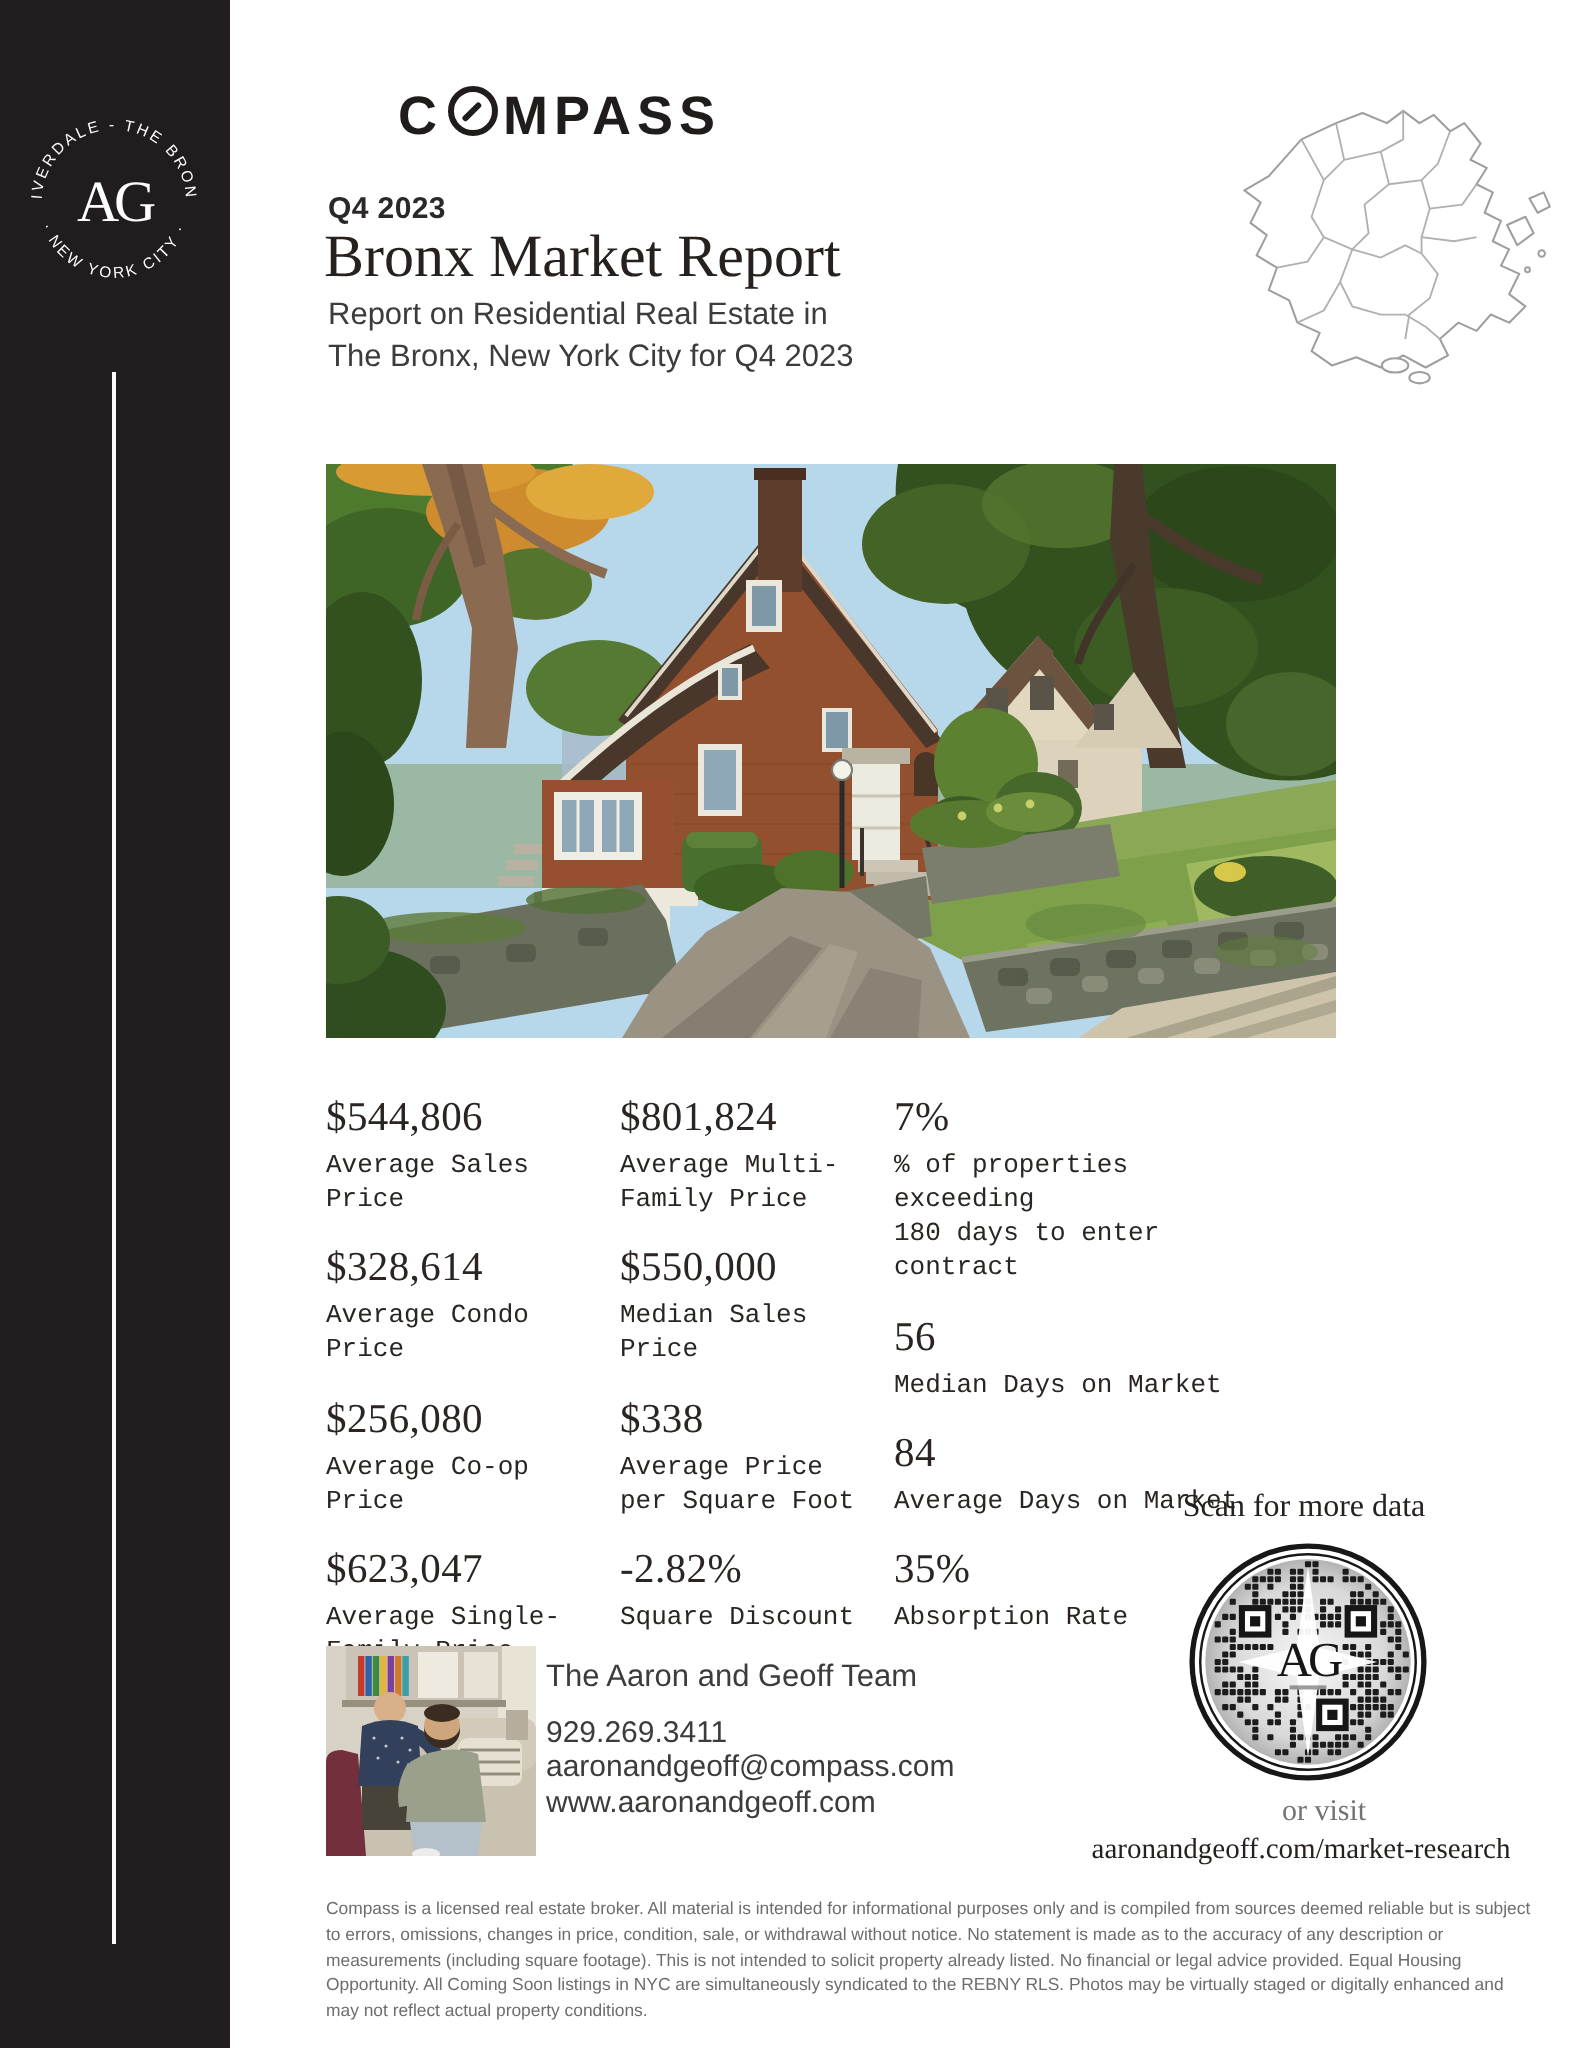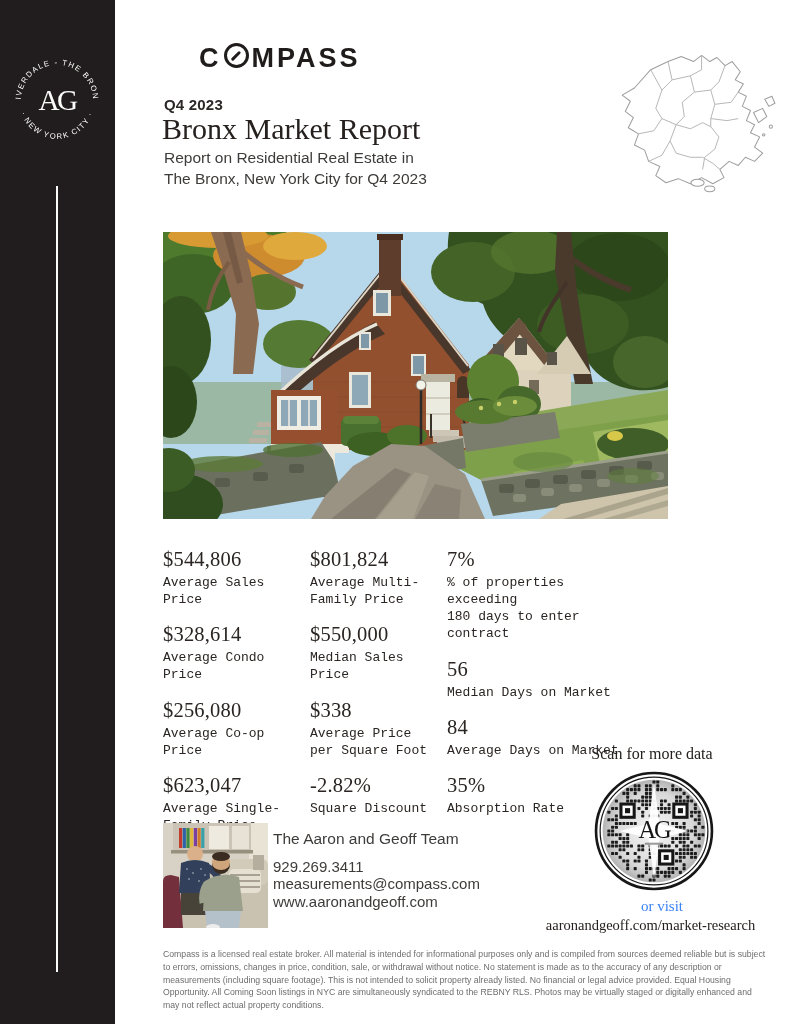--- a/index.html
+++ b/index.html
@@ -37,21 +37,21 @@
   .stat-value{font-family:"Liberation Serif",serif;font-size:20.5px;color:#2a2522;letter-spacing:.2px;}
   .stat-label{font-family:Liberation Mono, monospace;font-size:13px;color:#2a2522;line-height:1.32;
               margin-top:3px;white-space:pre-line;}
 
   
   .scan-cta{position:absolute;left:552px;top:745px;width:200px;text-align:center;
             font-family:"Liberation Serif",serif;font-size:16px;color:#26211e;}
   .qr{position:absolute;left:593px;top:770px;width:122px;height:122px;}
   .qr svg{display:block;width:100%;height:100%;}
   .or-visit{position:absolute;left:552px;top:898px;width:220px;text-align:center;
-            font-family:"Liberation Serif",serif;font-size:15px;color:#3b82f6;}
+            font-family:"Liberation Serif",serif;font-size:15px;color:#737373;}
   .scan-url{position:absolute;left:510px;top:917px;width:281px;text-align:center;
             font-family:"Liberation Serif",serif;font-size:14.5px;color:#26211e;}
 
   
   .team-photo{position:absolute;left:163px;top:823px;width:105px;height:105px;overflow:hidden;}
   .team-photo svg{display:block;width:100%;height:100%;}
   .team-name{position:absolute;left:273px;top:830px;font-size:15.5px;color:#3e3c3a;}
   .team-contact{position:absolute;left:273px;top:858px;font-size:15px;line-height:1.15;color:#3e3c3a;}
 
   
@@ -637,19 +637,19 @@
       <path d="M42,58 Q58,48 76,54 L80,88 L40,88 Z" fill="#9aa08c"></path>
       <path d="M44,60 Q38,70 40,80" stroke="#9aa08c" stroke-width="7" fill="none"></path>
       <path d="M42,88 L78,88 L76,105 L44,105 Z" fill="#b5c1ca"></path>
       <ellipse cx="50" cy="104" rx="7" ry="3" fill="#ececec"></ellipse>
       <rect x="90" y="32" width="11" height="15" fill="#b5ad9d"></rect>
     </svg>
   </div>
   <div class="team-name">The Aaron and Geoff Team</div>
   <div class="team-contact">
     <div>929.269.3411</div>
-    <div>measurements@compass.com</div>
+    <div>aaronandgeoff@compass.com</div>
     <div>www.aaronandgeoff.com</div>
   </div>
 
   <p class="disclaimer">Compass is a licensed real estate broker. All material is intended for informational purposes only and is compiled from sources deemed reliable but is subject to errors, omissions, changes in price, condition, sale, or withdrawal without notice. No statement is made as to the accuracy of any description or measurements (including square footage). This is not intended to solicit property already listed. No financial or legal advice provided. Equal Housing Opportunity. All Coming Soon listings in NYC are simultaneously syndicated to the REBNY RLS. Photos may be virtually staged or digitally enhanced and may not reflect actual property conditions.</p>
 
 </div>
 
 </body></html>

